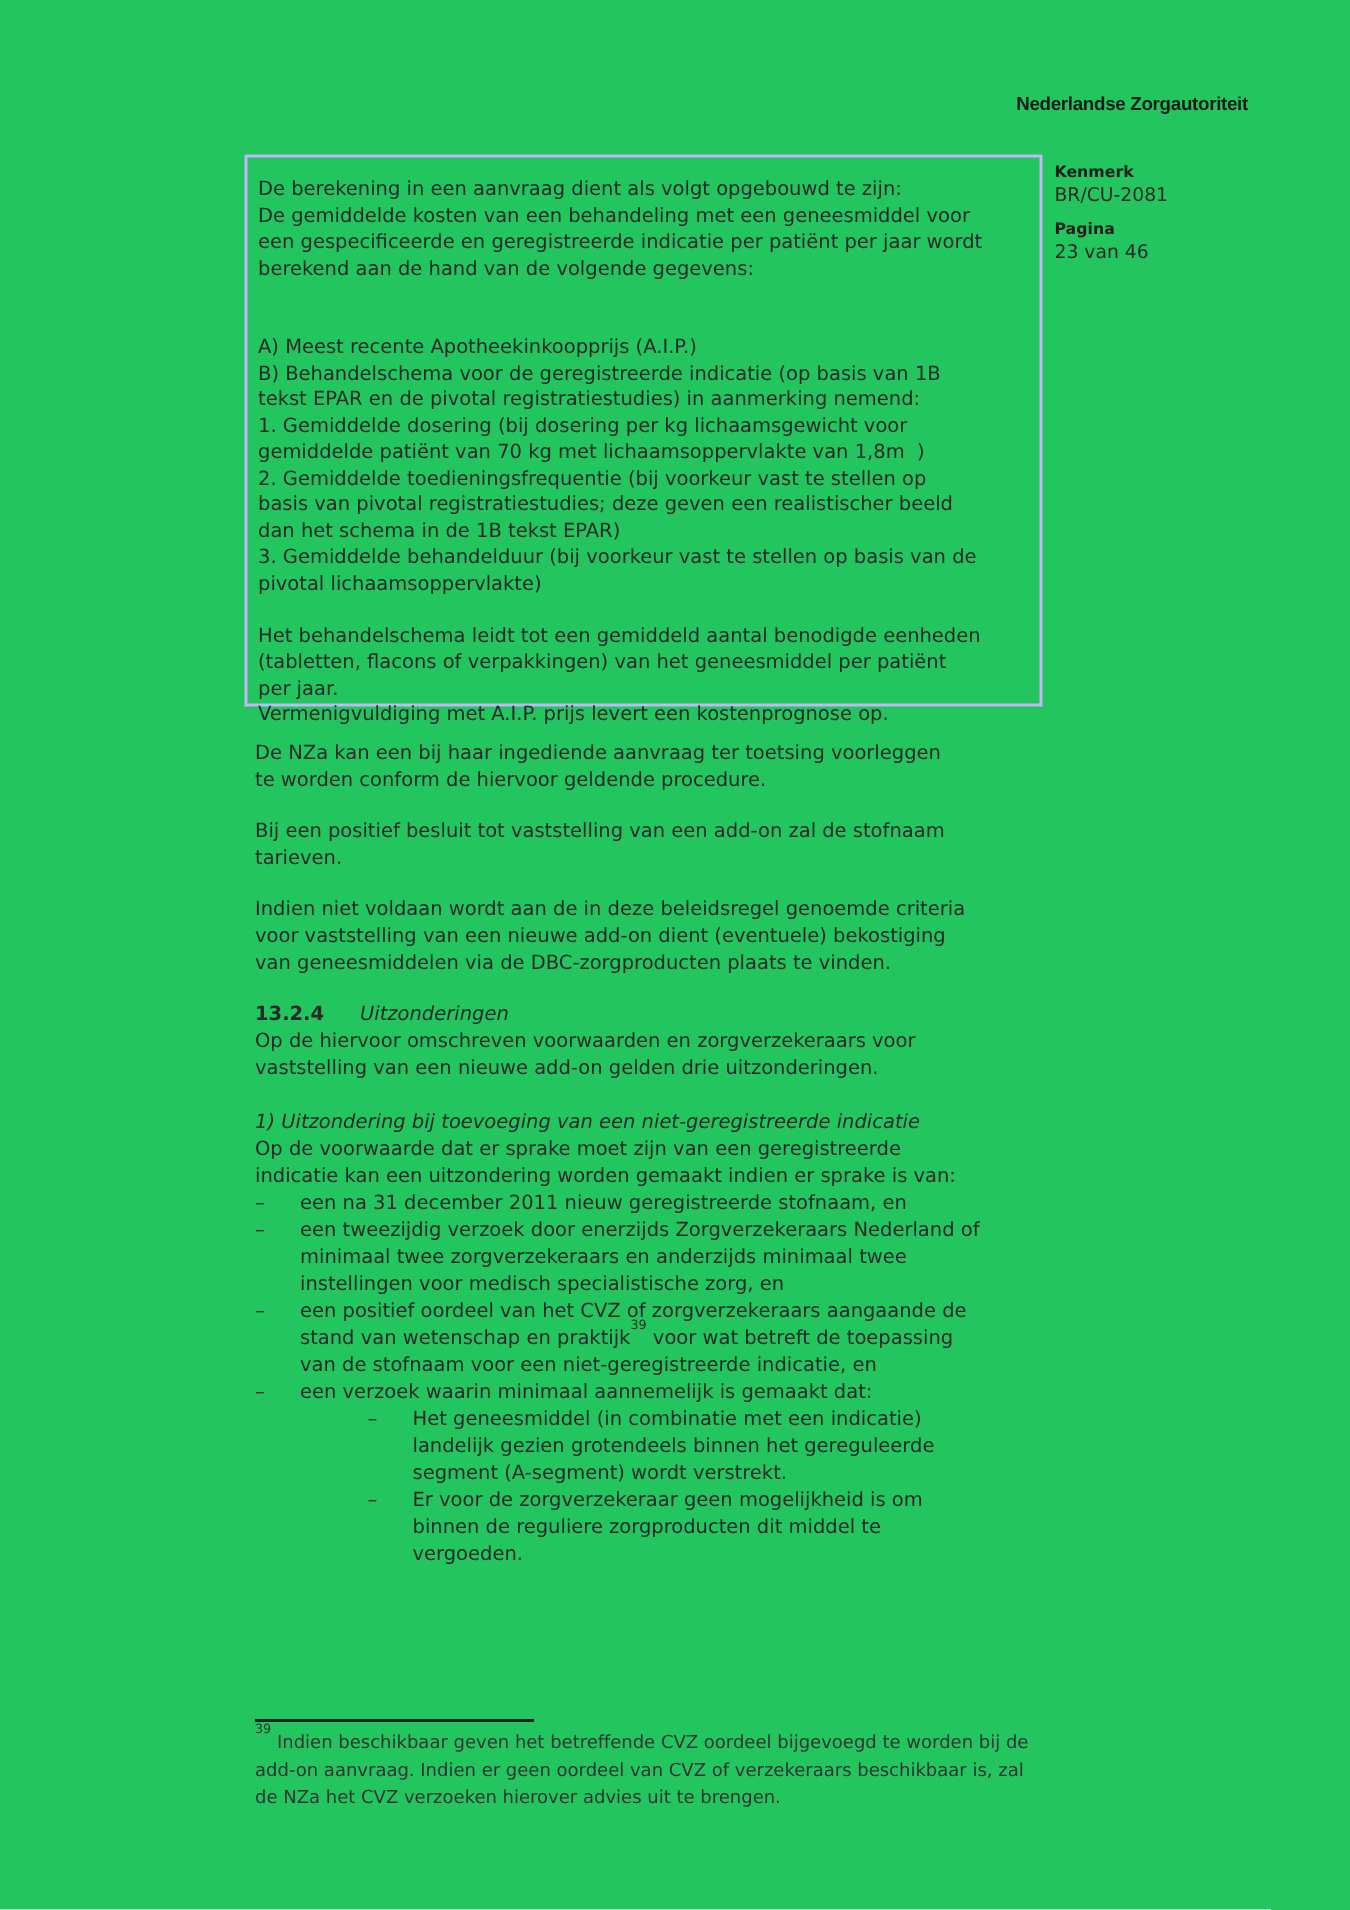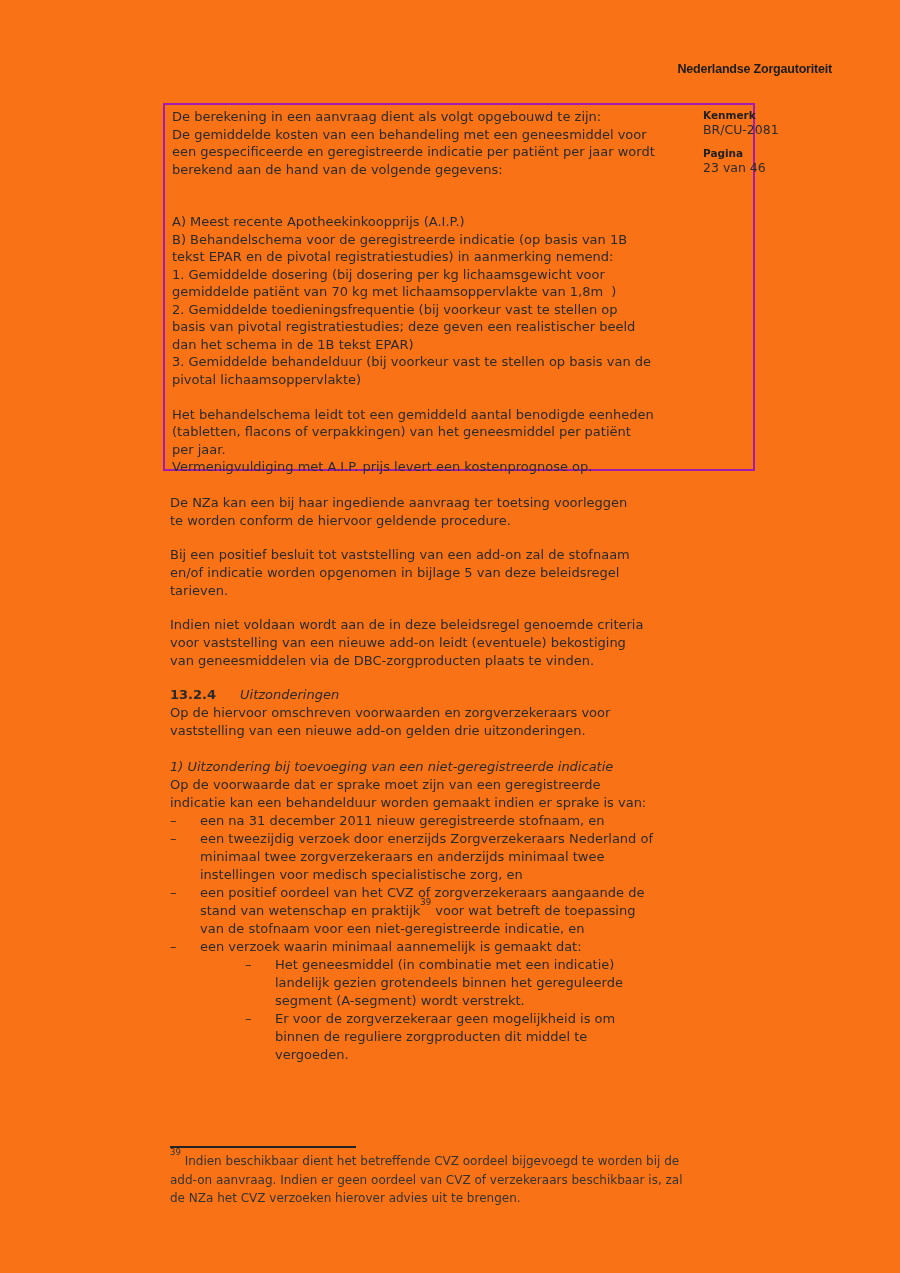--- a/index.html
+++ b/index.html
@@ -1,35 +1,35 @@
 <!DOCTYPE html>
 <html><head>
 <meta charset="utf-8">
 <style>
   html,body{margin:0;padding:0;background:#ffffff;}
   .page{
     position:relative;
     width:900px;height:1273px;
-    background:#f97316;
+    background:#22c55e;
     font-family:"DejaVu Sans", sans-serif;
     color:#2a2a2a;
     overflow:hidden;
   }
   .org-header{
     position:absolute;top:62px;right:68px;
     font-family:"Liberation Sans", sans-serif;
     font-weight:bold;font-size:12.5px;color:#1c1c1c;
     letter-spacing:-0.2px;
   }
   .calc-box{
     position:absolute;left:163px;top:103px;
-    width:592px;height:368px;
-    border:2px solid #a21caf;
+    width:532px;height:368px;
+    border:2px solid #c4b5fd;
     box-sizing:border-box;
-    padding:3px 6px 0 7px;
+    padding:13px 6px 0 7px;
     font-size:13px;
   }
   .calc-box .line{height:17.5px;line-height:17.5px;}
   .line{white-space:pre;}
   .meta{
     position:absolute;left:691px;top:109px;width:150px;margin-left:12px;
   }
   .meta-label{
     font-weight:bold;font-size:10.5px;color:#1f1f1f;line-height:13px;
   }
@@ -108,42 +108,41 @@
 
   <div class="body-col">
 
     <div class="para">
       <div class="line">De NZa kan een bij haar ingediende aanvraag ter toetsing voorleggen</div>
       <div class="line">te worden conform de hiervoor geldende procedure.</div>
     </div>
 
     <div class="para">
       <div class="line">Bij een positief besluit tot vaststelling van een add-on zal de stofnaam</div>
-      <div class="line">en/of indicatie worden opgenomen in bijlage 5 van deze beleidsregel</div>
       <div class="line">tarieven.</div>
     </div>
 
     <div class="para">
       <div class="line">Indien niet voldaan wordt aan de in deze beleidsregel genoemde criteria</div>
-      <div class="line">voor vaststelling van een nieuwe add-on leidt (eventuele) bekostiging</div>
+      <div class="line">voor vaststelling van een nieuwe add-on dient (eventuele) bekostiging</div>
       <div class="line">van geneesmiddelen via de DBC-zorgproducten plaats te vinden.</div>
     </div>
 
     <div class="section-heading">
       <span class="section-number">13.2.4</span><span class="section-title">Uitzonderingen</span>
     </div>
     <div>
       <div class="line">Op de hiervoor omschreven voorwaarden en zorgverzekeraars voor</div>
       <div class="line">vaststelling van een nieuwe add-on gelden drie uitzonderingen.</div>
     </div>
 
     <div class="sub-heading">1) Uitzondering bij toevoeging van een niet-geregistreerde indicatie</div>
     <div>
       <div class="line">Op de voorwaarde dat er sprake moet zijn van een geregistreerde</div>
-      <div class="line">indicatie kan een behandelduur worden gemaakt indien er sprake is van:</div>
+      <div class="line">indicatie kan een uitzondering worden gemaakt indien er sprake is van:</div>
     </div>
 
     <div class="list">
 
       <div class="li">
         <span class="dash">–</span>
         <div class="li-body">
           <div class="line">een na 31 december 2011 nieuw geregistreerde stofnaam, en</div>
         </div>
       </div>
@@ -189,18 +188,18 @@
           <div class="line">binnen de reguliere zorgproducten dit middel te</div>
           <div class="line">vergoeden.</div>
         </div>
       </div>
 
     </div>
   </div>
 
   <div class="footnote-rule"></div>
   <div class="footnote">
-    <div class="line"><sup class="ref">39</sup><span> Indien beschikbaar dient het betreffende CVZ oordeel bijgevoegd te worden bij de</span></div>
+    <div class="line"><sup class="ref">39</sup><span> Indien beschikbaar geven het betreffende CVZ oordeel bijgevoegd te worden bij de</span></div>
     <div class="line">add-on aanvraag. Indien er geen oordeel van CVZ of verzekeraars beschikbaar is, zal</div>
     <div class="line">de NZa het CVZ verzoeken hierover advies uit te brengen.</div>
   </div>
 
 </div>
 
 </body></html>

